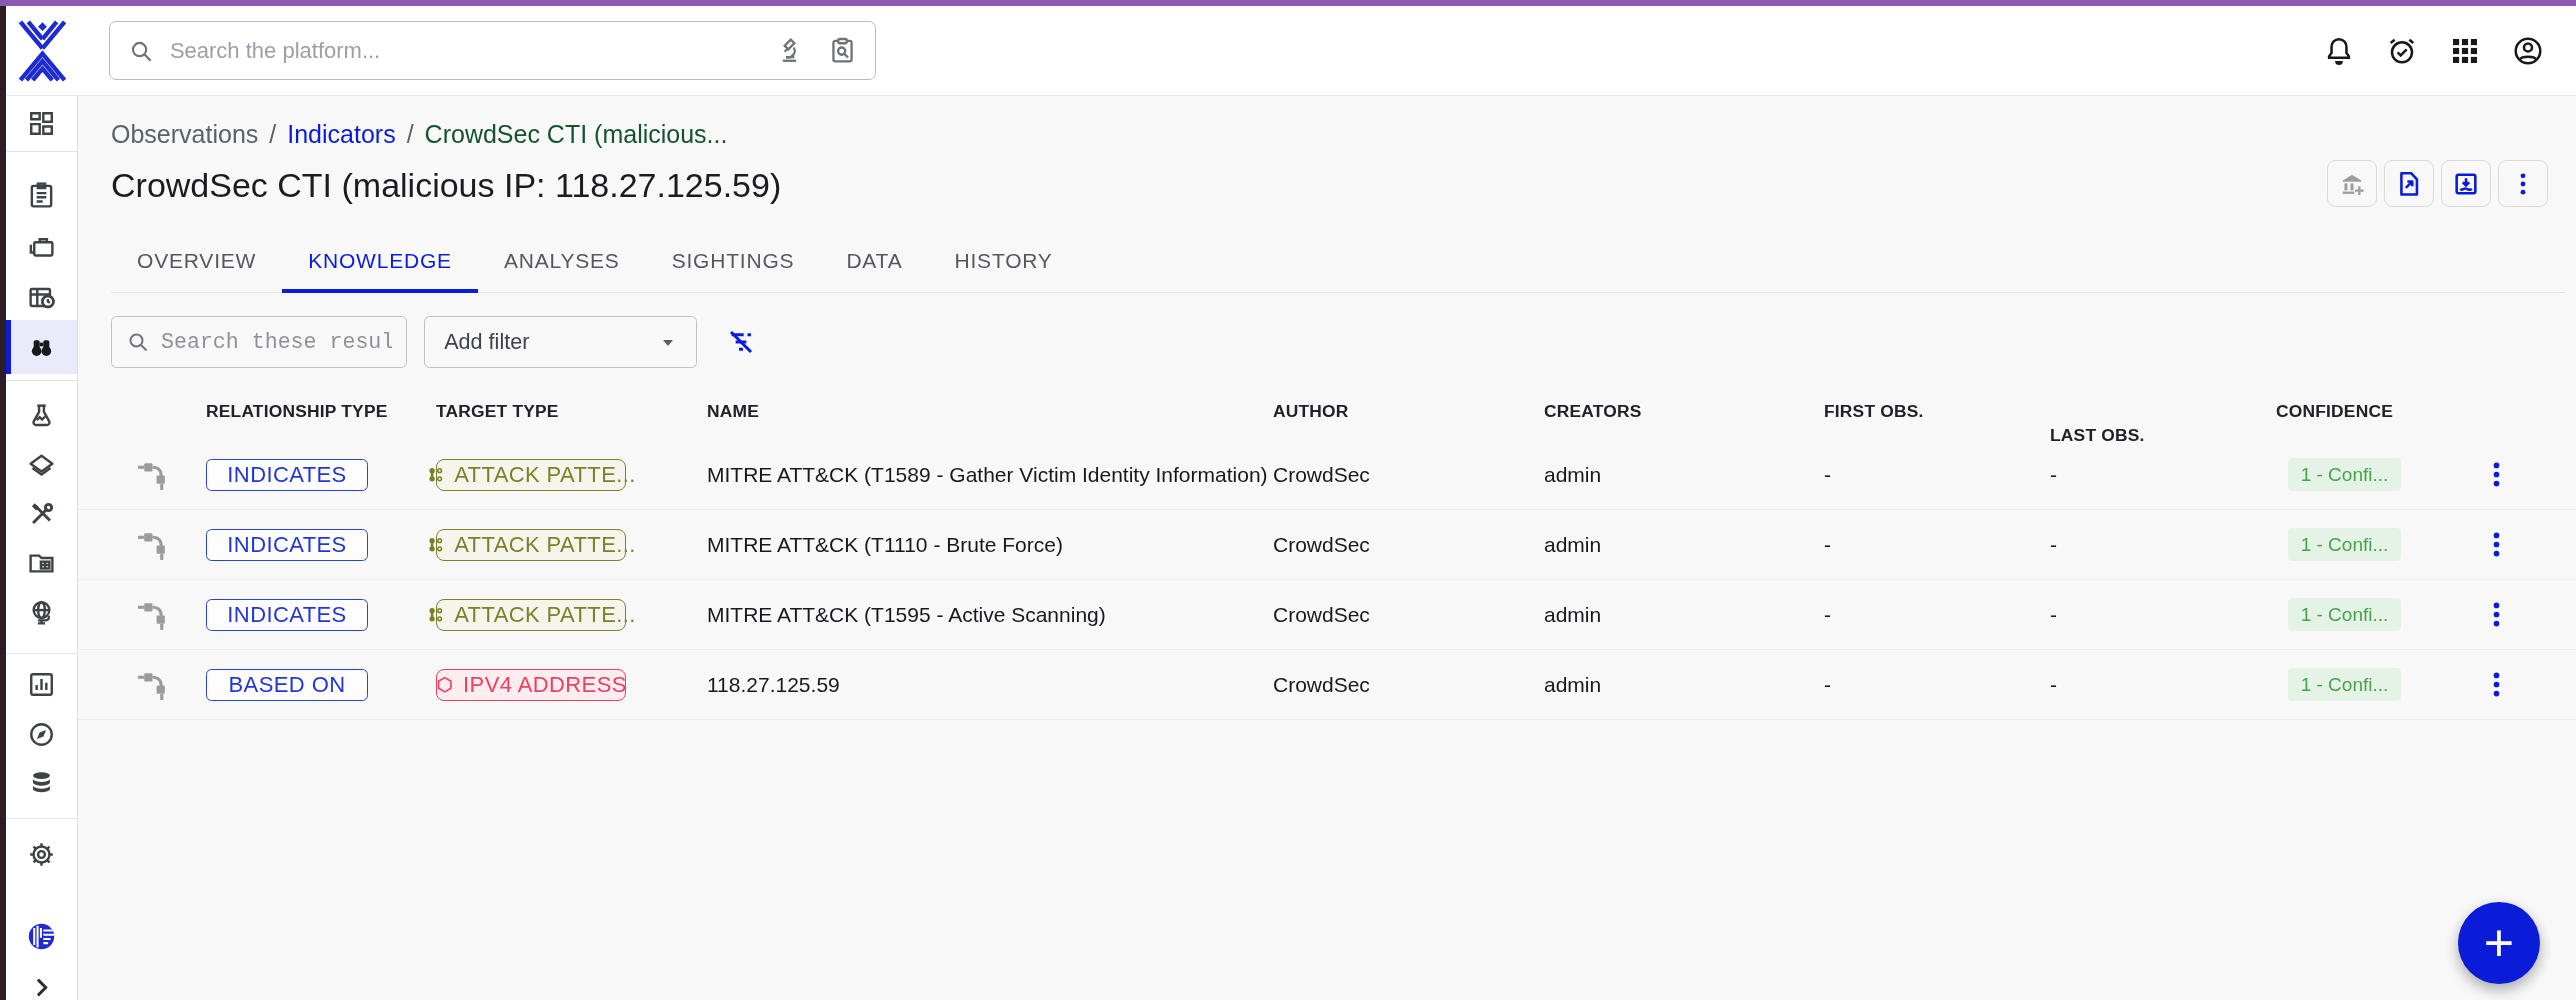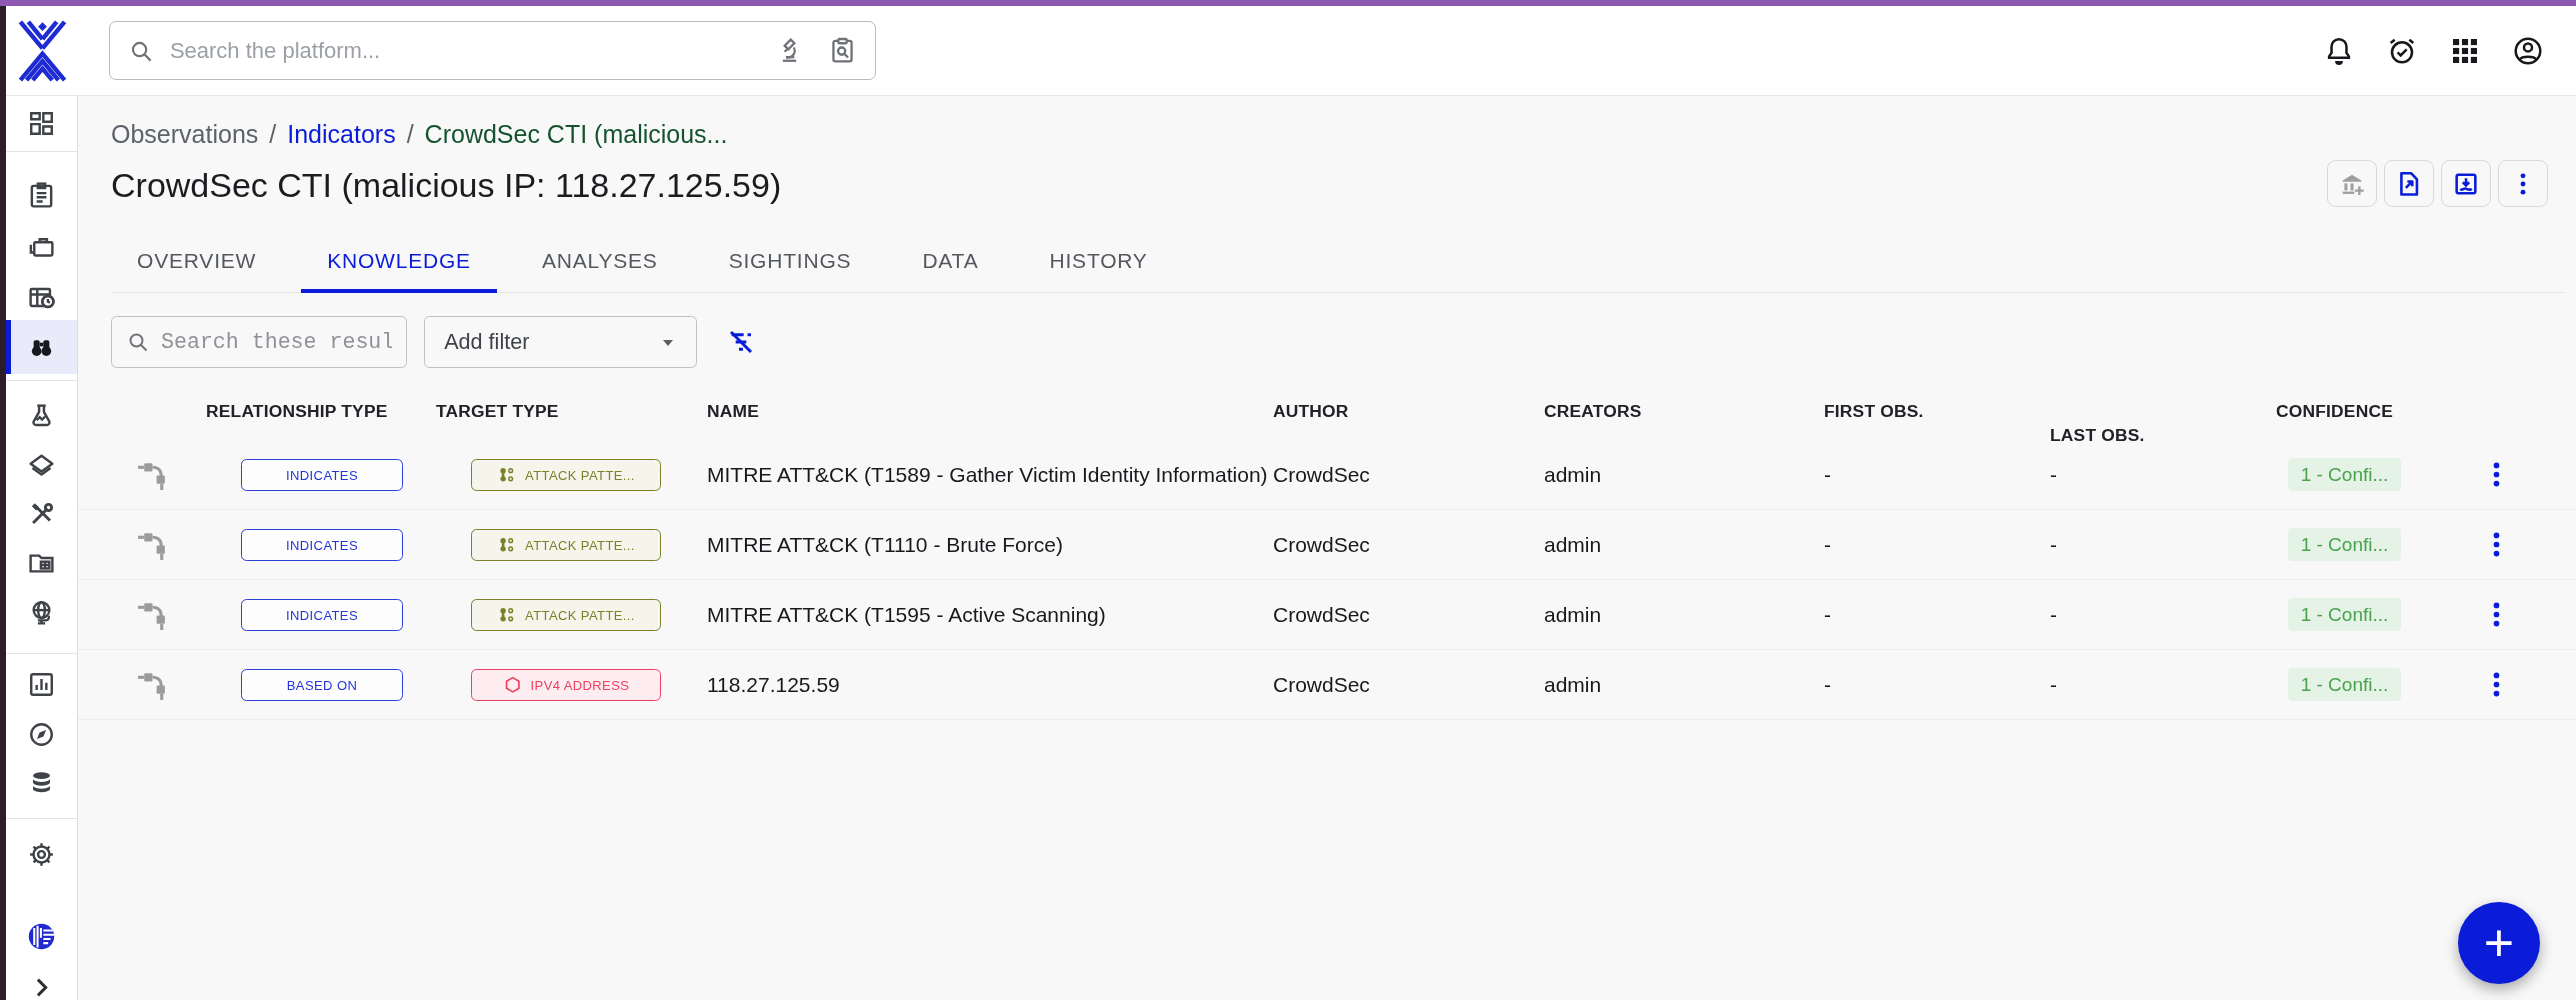--- a/index.html
+++ b/index.html
@@ -44,21 +44,21 @@
   .page-title { position:absolute; left:33px; top:70px; font-size:34px; color:#1a1c1f; font-weight:400; }
 
   .title-actions { position:absolute; right:28px; top:64px; display:flex; gap:7px; }
   .act-btn { width:50px; height:47px; border:0.7px solid #d8d8d8; border-radius:8.4px; background:transparent;
     display:flex; align-items:center; justify-content:center; cursor:pointer; }
   .act-btn svg { width:28px; height:28px; }
   .act-btn.disabled { color:#9e9e9e; cursor:default; }
   .act-btn.primary { color:#0b1cd8; }
 
   .tabs { position:absolute; top:134px; left:33px; right:11px; height:63px;
-    border-bottom:0.7px solid #e3e3e3; display:flex;gap:19px; }
+    border-bottom:0.7px solid #e3e3e3; display:flex; }
   .tab { position:relative; padding:0 26px; display:flex; align-items:center; font-size:21px;
     letter-spacing:0.8px; color:#54585e; cursor:pointer; }
   .tab.active { color:#0b1cd8; }
   .tab.active::after { content:""; position:absolute; left:0; right:0; bottom:-0.7px; height:3.5px; background:#0b1cd8; }
 
   
   .filterbar { position:absolute; top:220px; left:33px; height:52px; display:flex; align-items:center; }
   .results-search { width:296px; height:52px; border:0.7px solid #c0c0c0; border-radius:5.6px;
     display:flex; align-items:center; padding:0 14px; gap:11px; }
   .results-search svg { width:24px; height:24px; color:#6f7378; flex:0 0 auto; }
@@ -72,23 +72,23 @@
   .filter-off { margin-left:28px; width:32px; height:32px; color:#0b1cd8; cursor:pointer; }
 
   
   .thead { position:absolute; top:305px; left:0; right:0; height:31px; }
   .thead span { position:absolute; top:0; font-size:17.4px; font-weight:700; color:#202227;
     letter-spacing:0.2px; text-transform:uppercase; white-space:nowrap; }
   .rows { position:absolute; top:344px; left:0; right:0; }
   .rowline { position:relative; height:70px; border-bottom:0.7px solid #ececec; cursor:pointer; }
   .c-relicon { position:absolute; left:59px; top:18px; width:33px; height:33px; color:#9b9b9b; }
   .chip { position:absolute; display:flex; align-items:center; justify-content:center;
-    font-size:13px; letter-spacing:0.4px; border-radius:5.6px; white-space:nowrap;margin-left:35px; }
+    font-size:22px; letter-spacing:0.4px; border-radius:5.6px; white-space:nowrap; }
   .chip-rel { left:128px; top:19px; width:162px; height:32px; border:1.4px solid #2b3fd9; color:#2336d8; background:#fdfdfd; }
-  .chip-target { left:358px; top:19px; width:190px; height:32px; gap:8.4px; }
+  .chip-target { left:358px; top:19px; width:190px; height:32px; gap:8.4px;border-radius:8px; }
   .chip-target svg { width:19.5px; height:19.5px; flex:0 0 auto; }
   .chip-target.attack { border:1.4px solid #7d7f2b; color:#7d7f2b; background:#f5f5eb; }
   .chip-target.ipv4 { border:1.4px solid #ef3f5f; color:#ef3f5f; background:#fdedf0; }
   .cell { position:absolute; top:0; height:70px; display:flex; align-items:center;
     font-size:21px; color:#17191c; white-space:nowrap; }
   .c-name { left:629px; }
   .c-author { left:1195px; }
   .c-creators { left:1466px; }
   .c-first { left:1746px; }
   .c-last { left:1972px; }

